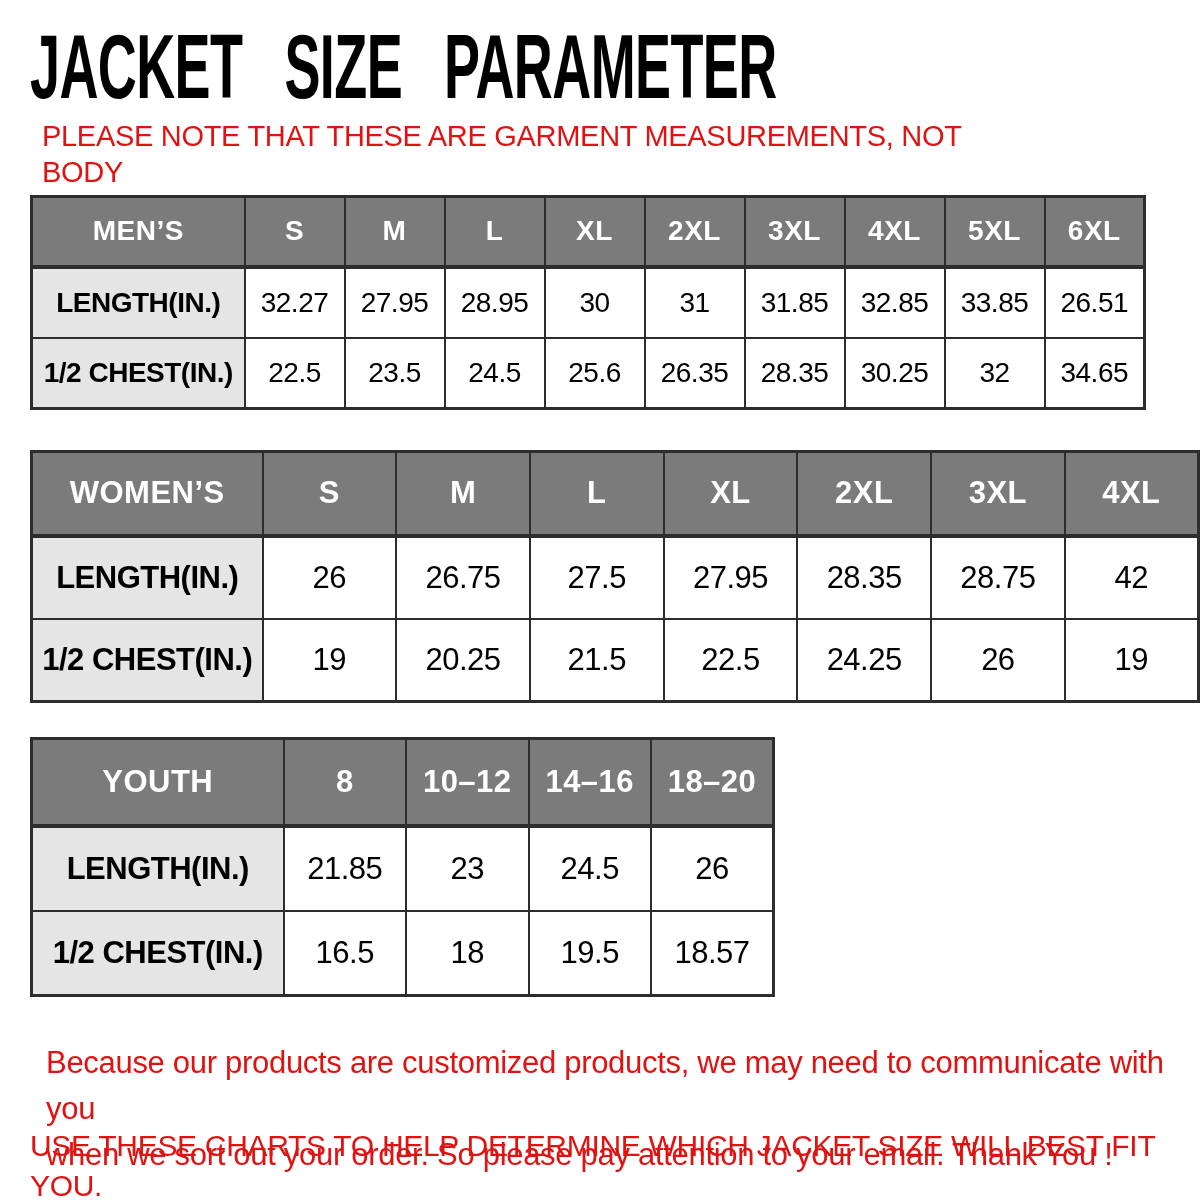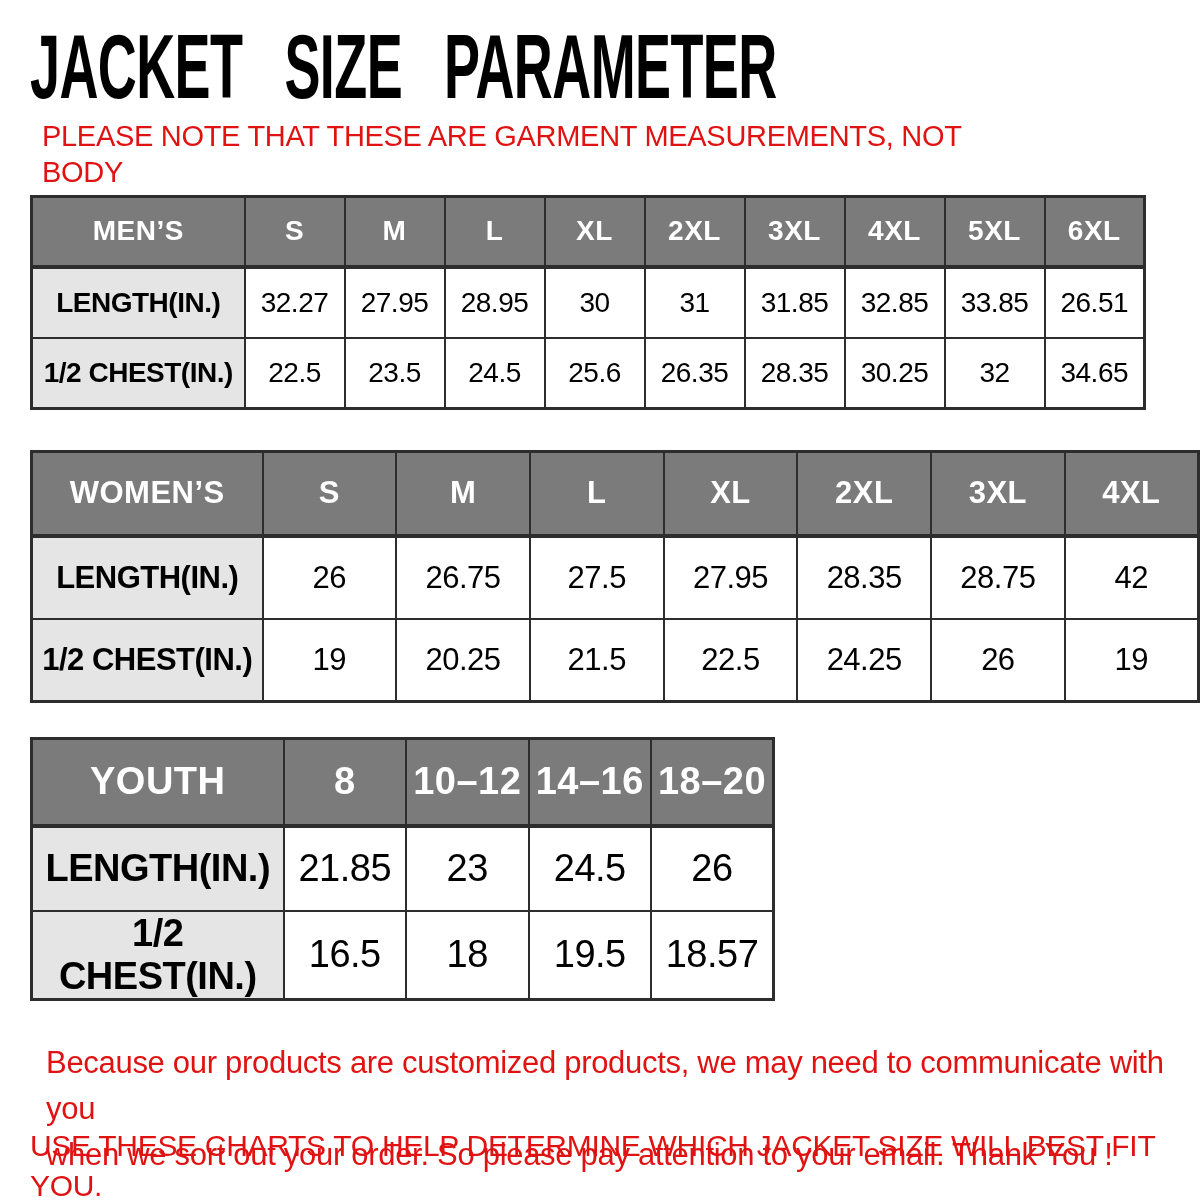--- a/index.html
+++ b/index.html
@@ -86,21 +86,21 @@
   .t-mens{left:30px;top:195px;width:1116px;font-size:28px;}
   .t-mens thead th{height:70px;}
   .t-mens tbody th,.t-mens tbody td{height:71px;}
   .t-mens th:first-child{width:213px;}
 
   .t-womens{left:30px;top:450px;width:1170px;font-size:31px;}
   .t-womens thead th{height:84px;}
   .t-womens tbody th,.t-womens tbody td{height:83px;}
   .t-womens th:first-child{width:231px;}
 
-  .t-youth{left:30px;top:737px;width:745px;font-size:38px;}
+  .t-youth{left:30px;top:737px;width:745px;font-size:31px;}
   .t-youth thead th{height:87px;}
   .t-youth tbody th,.t-youth tbody td{height:85px;}
   .t-youth th:first-child{width:252px;}
 
   
   .footer-note{
     position:absolute;
     left:30px;top:1024px;margin:16px;
     width:1160px;
     font-size:31px;

